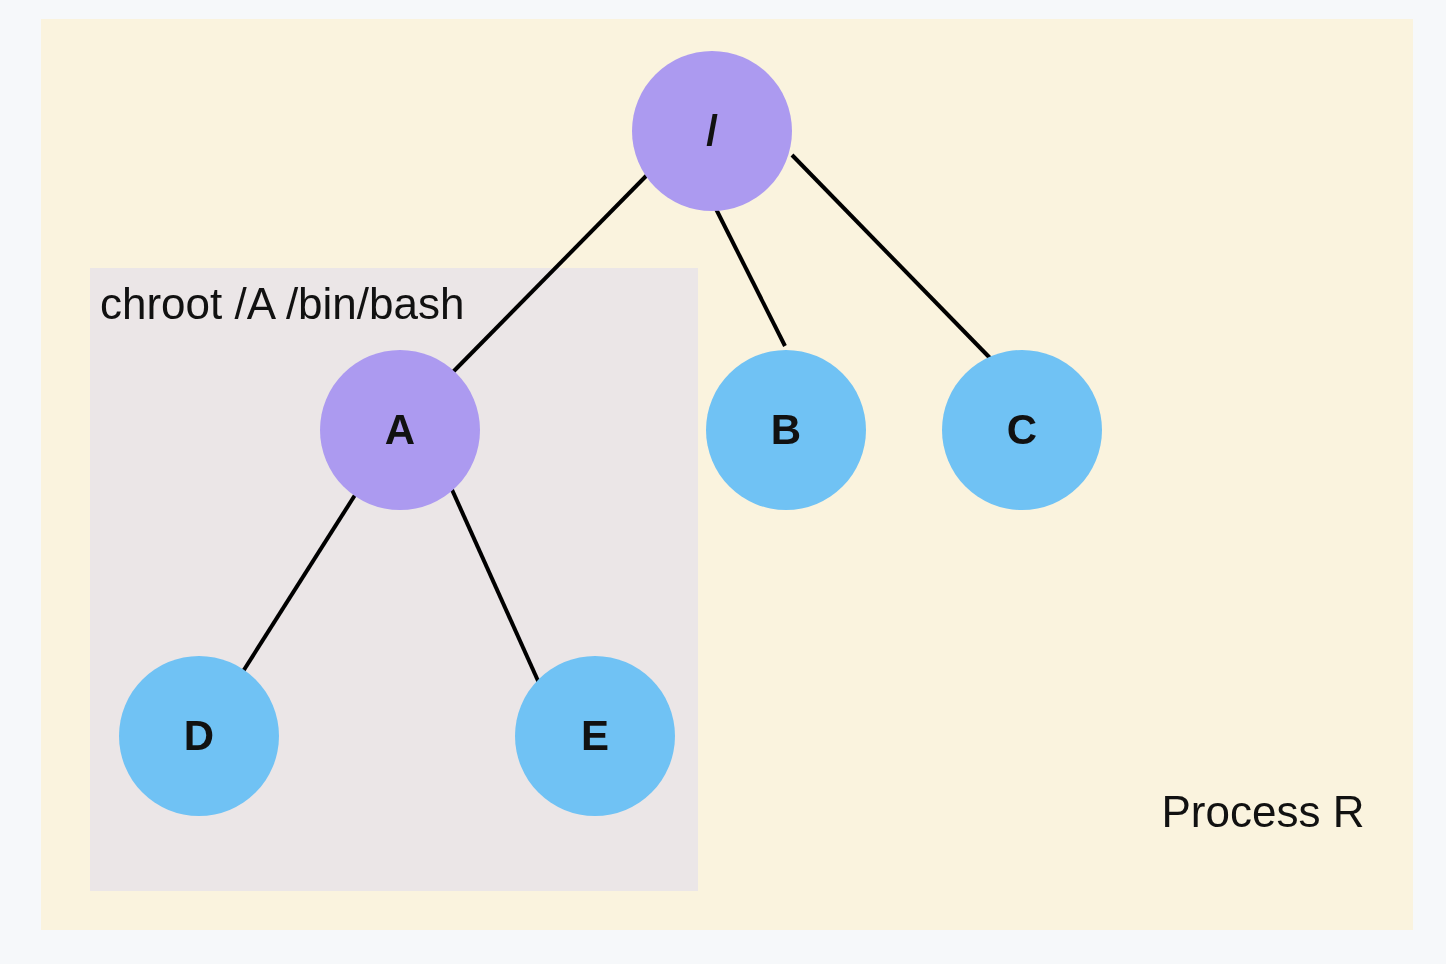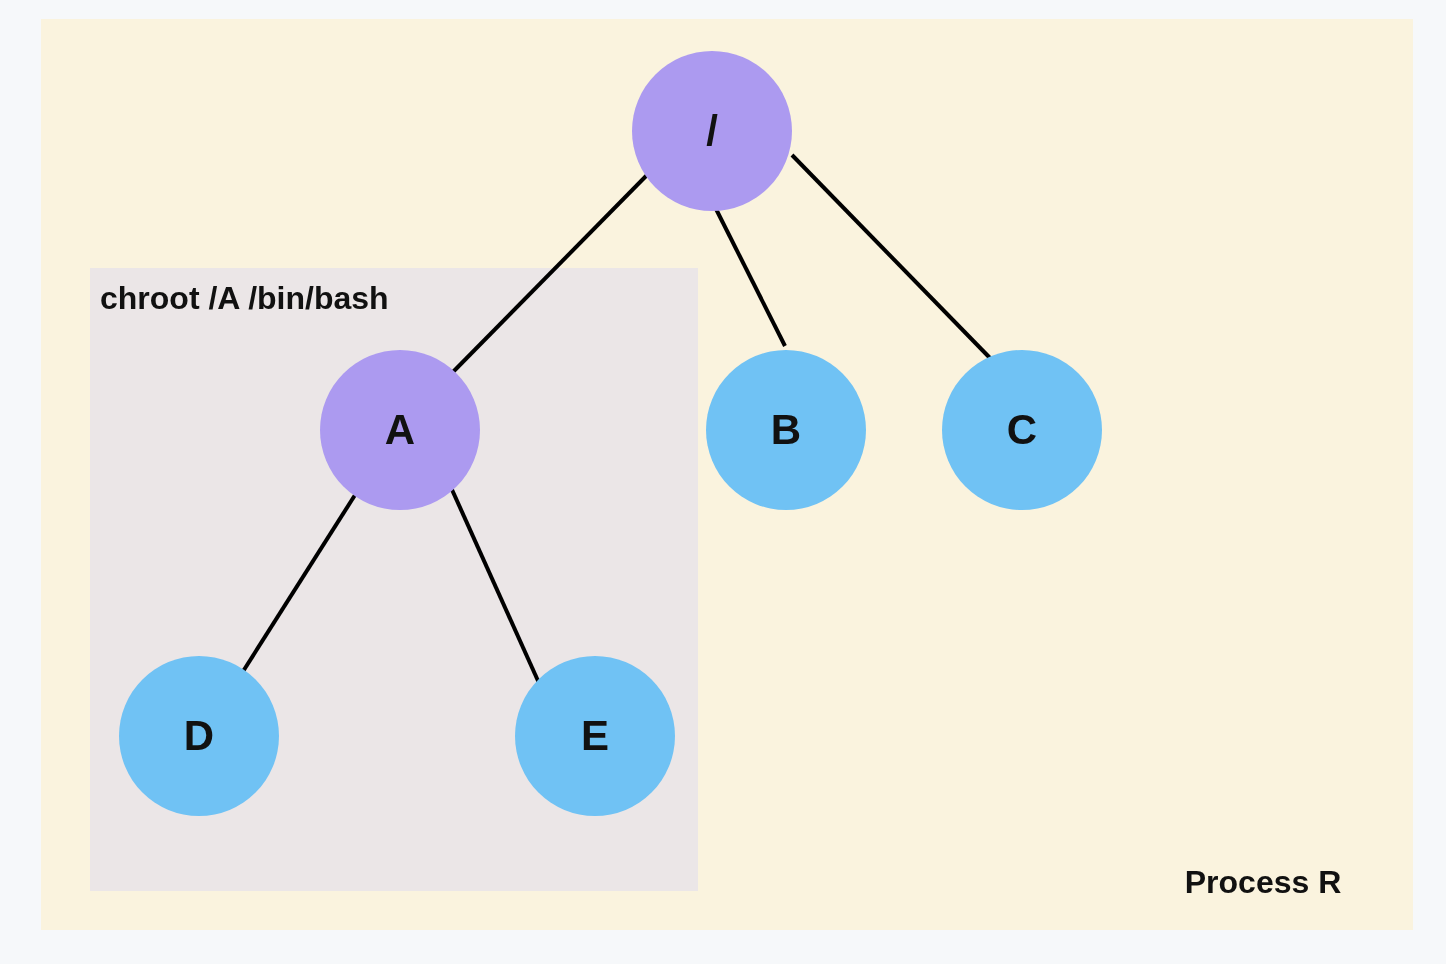--- a/index.html
+++ b/index.html
@@ -49,29 +49,29 @@
     align-items: center;
     justify-content: center;
     font-weight: bold;
     font-size: 42px;
     color: var(--text);
   }
   .node.purple { background: var(--purple); }
   .node.blue   { background: var(--blue); }
   .label {
     position: absolute;
-    font-weight: bold;
-    font-size: 32px;
+    font-weight: normal;
+    font-size: 44px;
     line-height: 1;
     color: var(--text);
     white-space: nowrap;
   }
   .chroot-label    { left: 100px; top: 282px; }
   .process-k-label { left: 400px;  top: 825px; transform: translateX(-50%); }
-  .process-r-label { left: 1263px; top: 866px; transform: translateX(-50%); }
+  .process-r-label { left: 1263px; top: 790px; transform: translateX(-50%); }
 </style>
 </head>
 <body>
 
 <div class="page">
 
   <div class="process-r-region"></div>
 
   <div class="process-k-region"></div>
 

